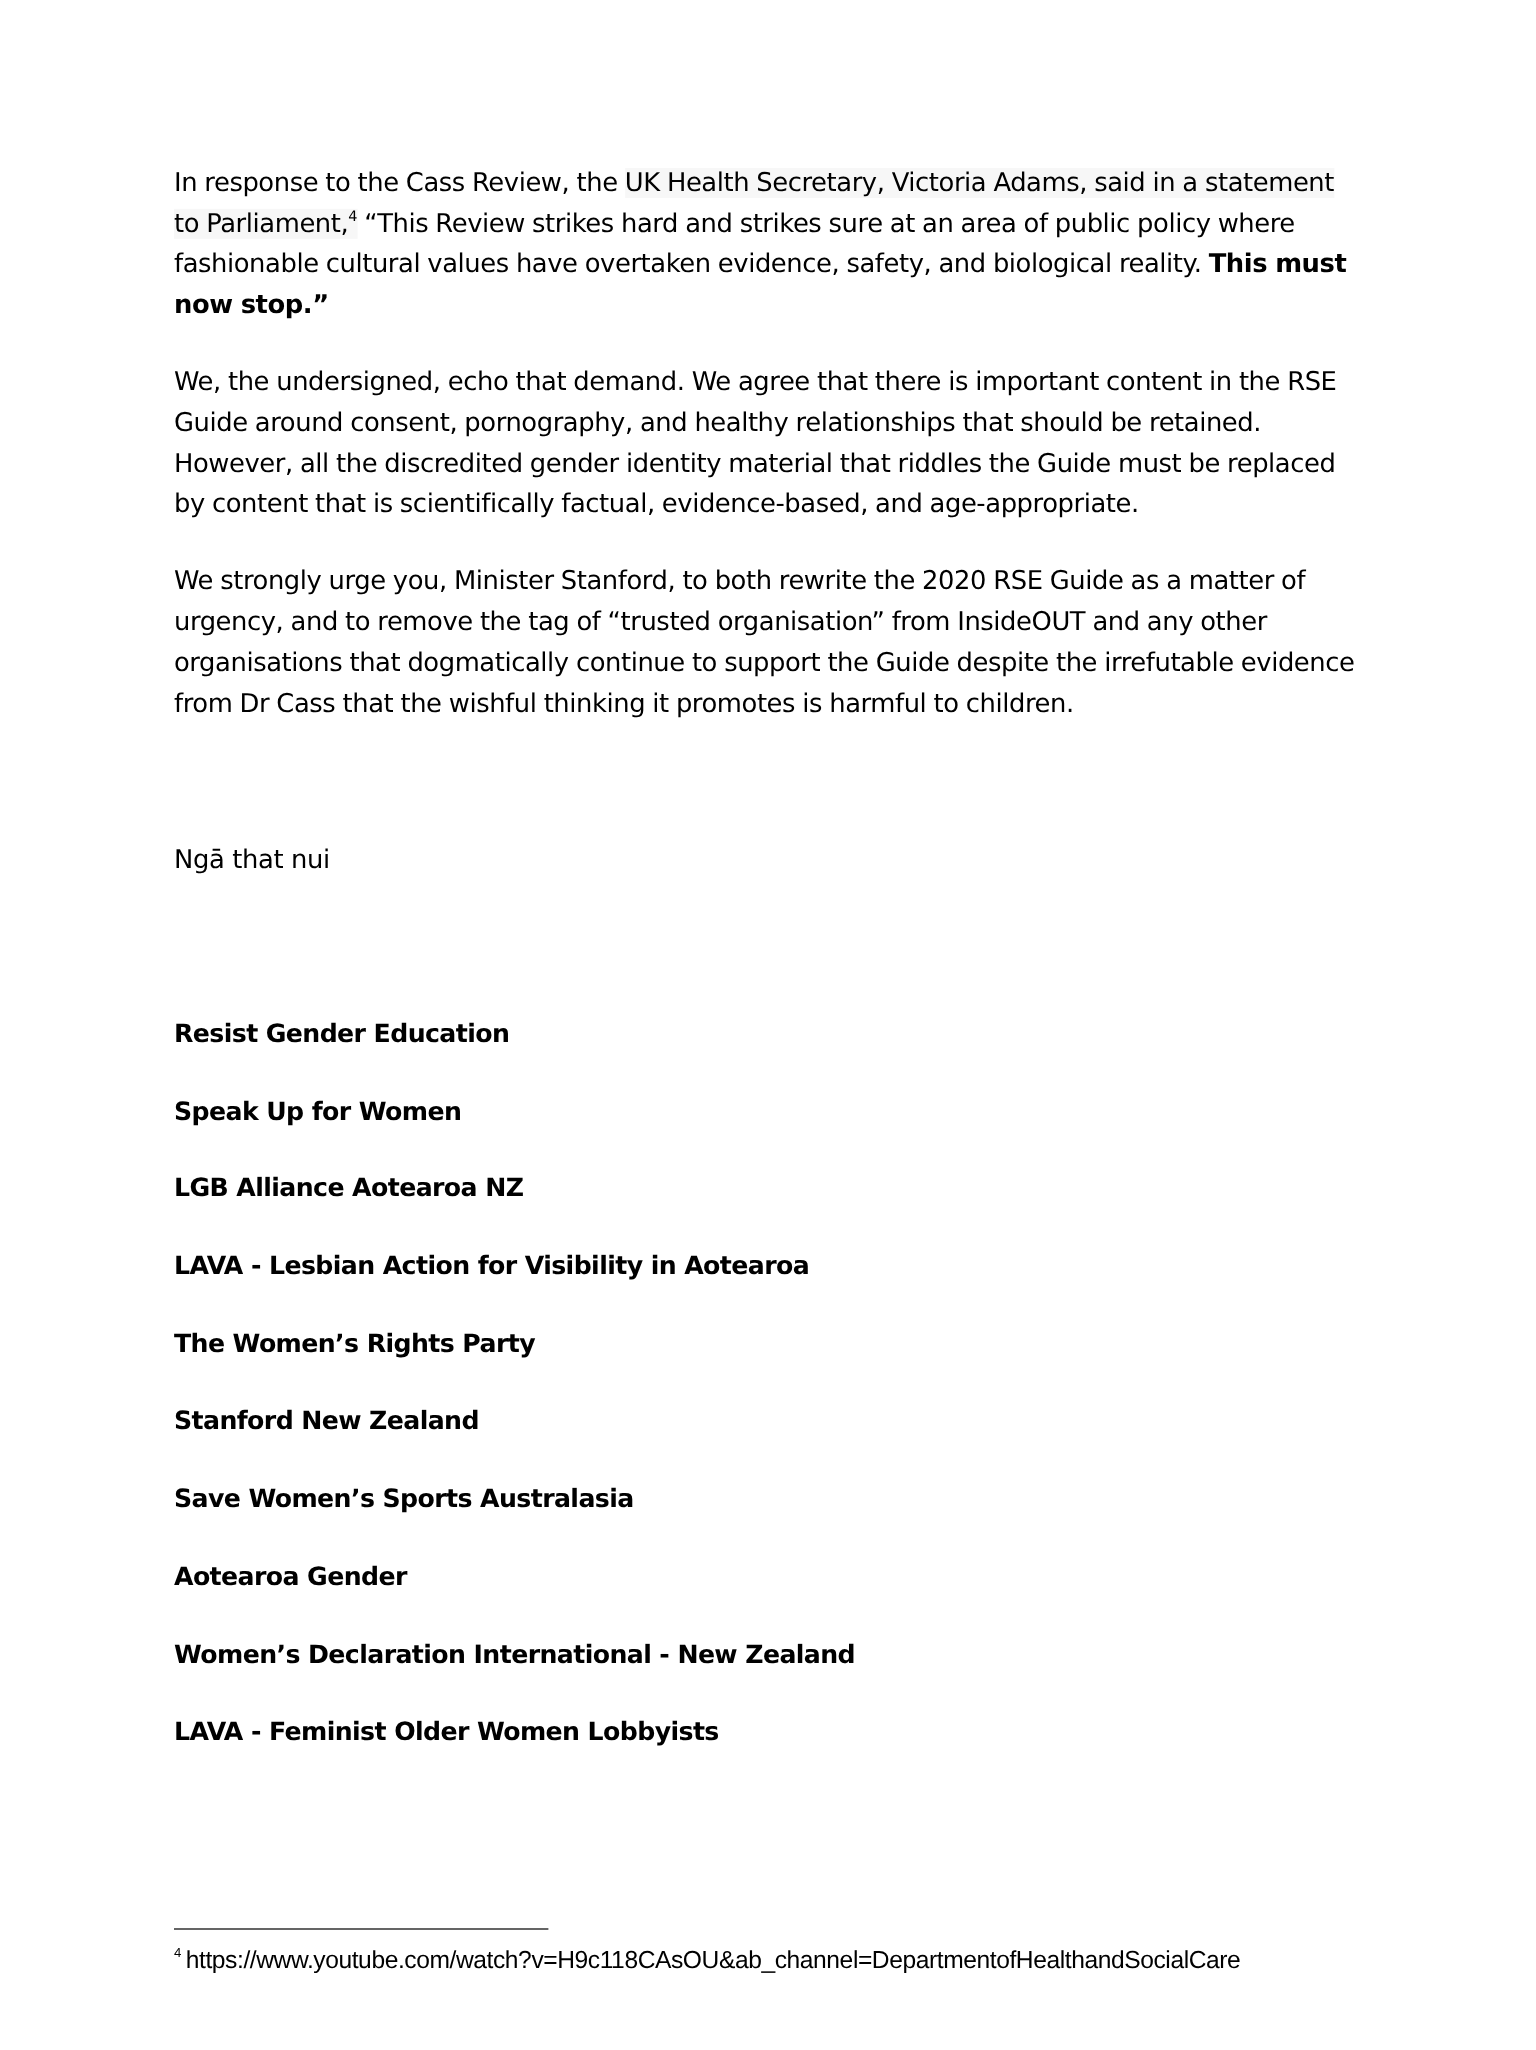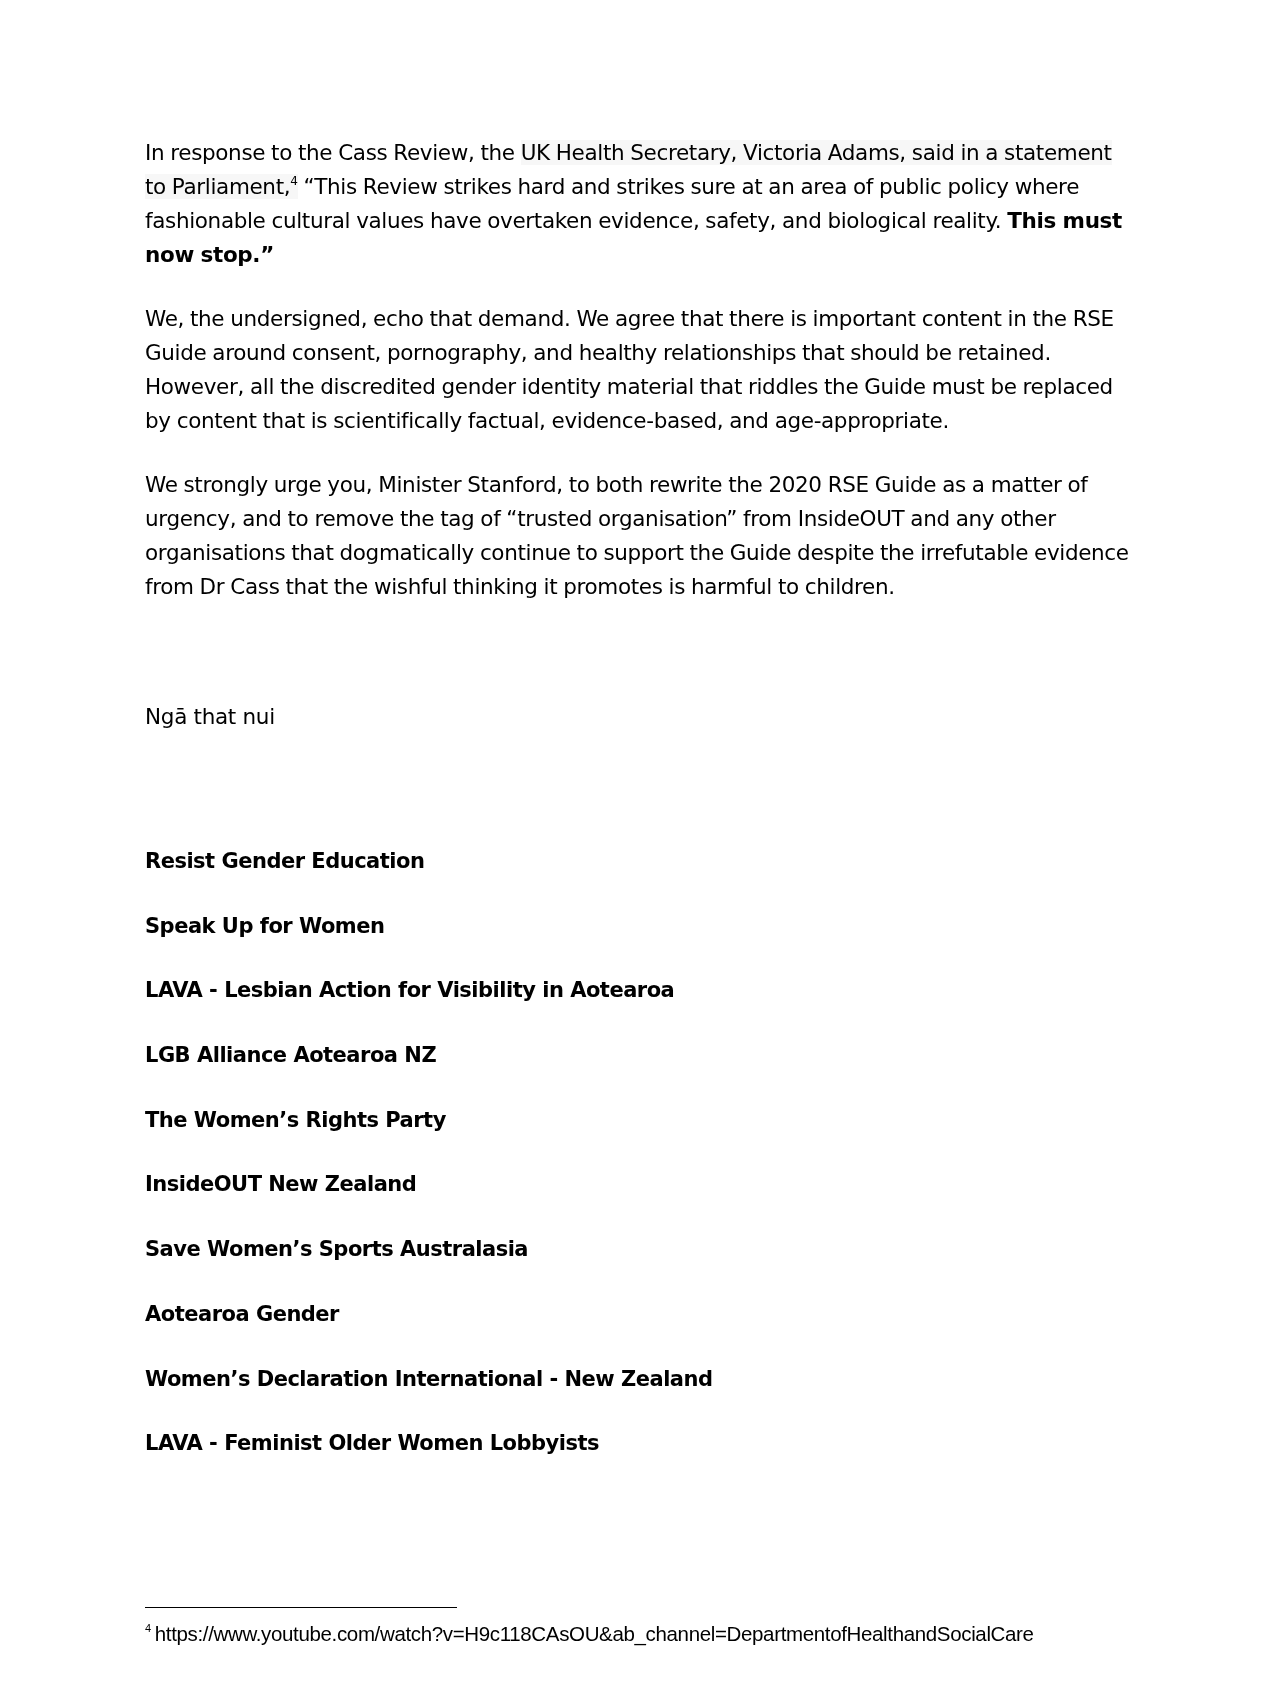--- a/index.html
+++ b/index.html
@@ -44,24 +44,24 @@
   <p class="para">We, the undersigned, echo that demand. We agree that there is important content in the RSE Guide around consent, pornography, and healthy relationships that should be retained. However, all the discredited gender identity material that riddles the Guide must be replaced by content that is scientifically factual, evidence-based, and age-appropriate.</p>
 
   <p class="para">We strongly urge you, Minister Stanford, to both rewrite the 2020 RSE Guide as a matter of urgency, and to remove the tag of “trusted organisation” from InsideOUT and any other organisations that dogmatically continue to support the Guide despite the irrefutable evidence from Dr Cass that the wishful thinking it promotes is harmful to children.</p>
 </div>
 
 <div class="closing">Ngā that nui</div>
 
 <div class="signatories">
   <div class="sig">Resist Gender Education</div>
   <div class="sig">Speak Up for Women</div>
+  <div class="sig">LGB Alliance Aotearoa NZ</div>
   <div class="sig">LAVA - Lesbian Action for Visibility in Aotearoa</div>
-  <div class="sig">LGB Alliance Aotearoa NZ</div>
   <div class="sig">The Women’s Rights Party</div>
-  <div class="sig">InsideOUT New Zealand</div>
+  <div class="sig">Stanford New Zealand</div>
   <div class="sig">Save Women’s Sports Australasia</div>
   <div class="sig">Aotearoa Gender</div>
   <div class="sig">Women’s Declaration International - New Zealand</div>
   <div class="sig">LAVA - Feminist Older Women Lobbyists</div>
 </div>
 
 <div class="fn-rule"></div>
 <div class="footnote"><sup>4</sup><span>https://www.youtube.com/watch?v=H9c118CAsOU&amp;ab_channel=DepartmentofHealthandSocialCare</span></div>
 
 </body></html>

